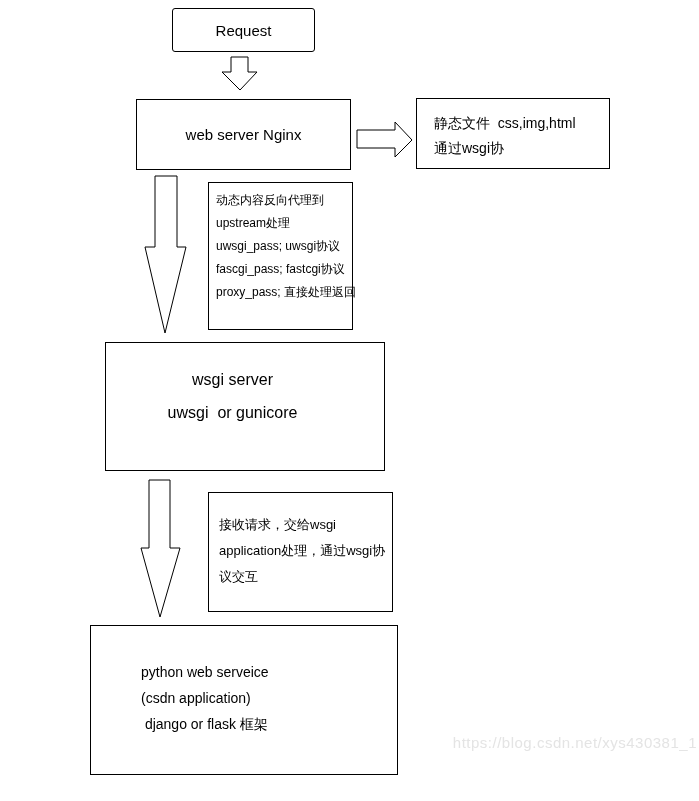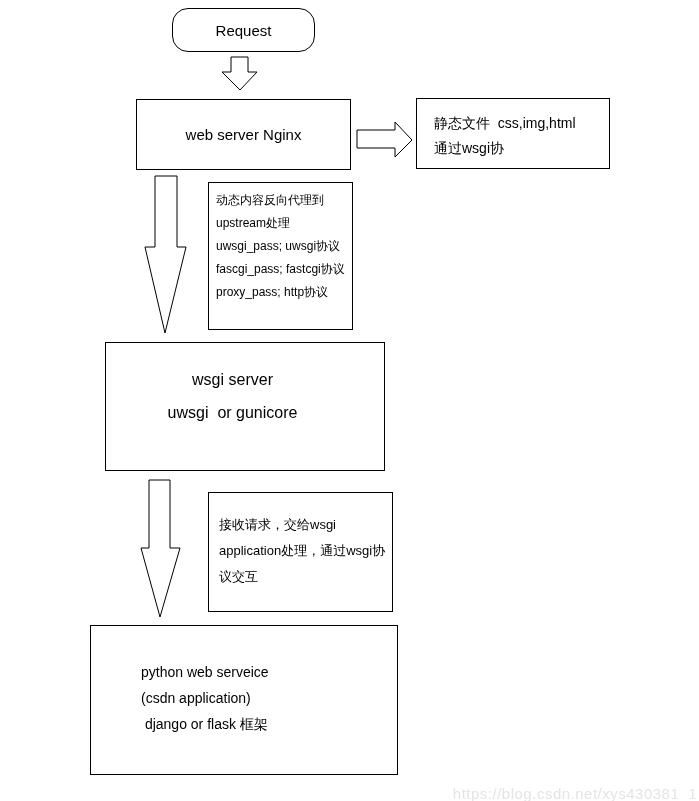--- a/index.html
+++ b/index.html
@@ -19,21 +19,21 @@
     box-sizing: border-box;
     border: 1px solid var(--line, #000000);
     background: var(--background, #ffffff);
     color: var(--text, #000000);
   }
   .line { white-space: pre; }
   .center { text-align: center; }
 
   .request-box {
     left: 172px; top: 8px; width: 143px; height: 44px;
-    border-radius: 16px;
+    border-radius: 3px;
     display: flex; align-items: center; justify-content: center;
     font-size: 15px;
   }
   .nginx-box {
     left: 136px; top: 99px; width: 215px; height: 71px;
     display: flex; align-items: center; justify-content: center;
     font-size: 15px;
   }
   .static-box {
     left: 416px; top: 98px; width: 194px; height: 71px;
@@ -61,21 +61,21 @@
     font-size: 14px; line-height: 26px;
   }
   .arrow { position: absolute; display: block; }
   .arrow polygon {
     fill: var(--background, #ffffff);
     stroke: var(--line, #000000);
     stroke-width: 1;
   }
   .watermark {
     position: absolute;
-    right: 2px; top: 785px;
+    right: 2px; top: 734px;
     font-size: 15px;
     color: var(--watermark, #e4e4e4);
     letter-spacing: 0.5px;
   }
 </style>
 </head>
 <body>
 
 <div class="canvas">
 
@@ -102,21 +102,21 @@
 
   <svg class="arrow" style="left:144px; top:175px;" width="44" height="160" viewBox="0 0 44 160">
     <polygon points="11,1 33,1 33,72 42,72 21,158 1,72 11,72"></polygon>
   </svg>
 
   <div class="box proxy-note-box">
     <div class="line">动态内容反向代理到</div>
     <div class="line">upstream处理</div>
     <div class="line">uwsgi_pass; uwsgi协议</div>
     <div class="line">fascgi_pass; fastcgi协议</div>
-    <div class="line">proxy_pass; http协议</div>
+    <div class="line">proxy_pass; 直接处理返回</div>
   </div>
 
   <div class="box wsgi-box center">
     <div class="line">wsgi server</div>
     <div class="line">uwsgi  or gunicore</div>
   </div>
 
   <svg class="arrow" style="left:140px; top:479px;" width="42" height="140" viewBox="0 0 42 140">
     <polygon points="9,1 30,1 30,69 40,69 20,138 1,69 9,69"></polygon>
   </svg>

